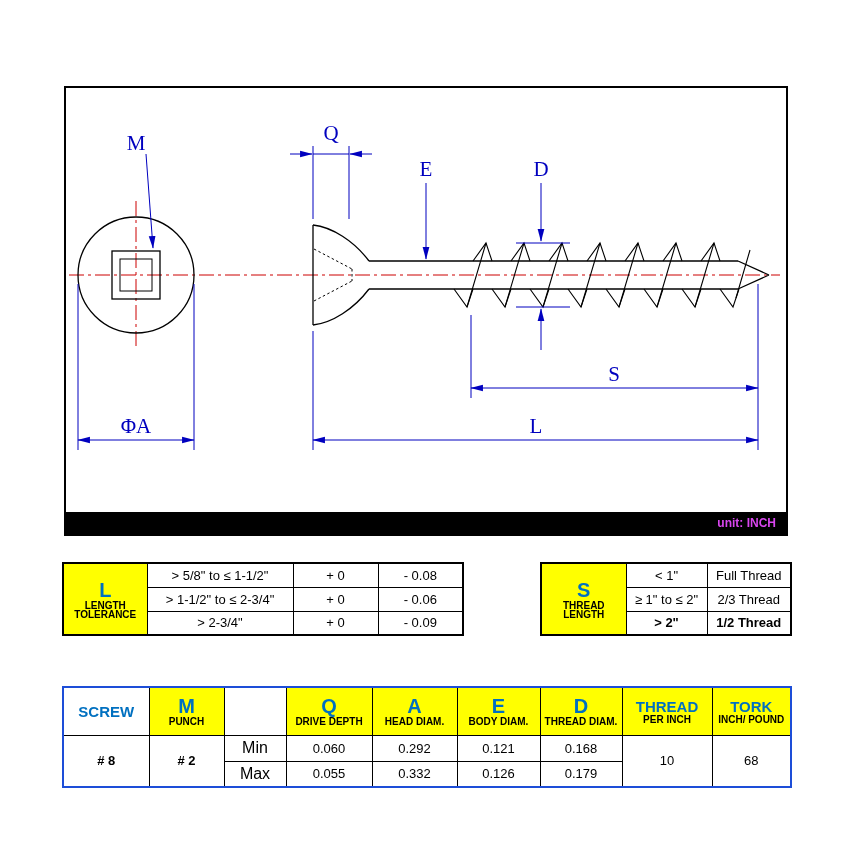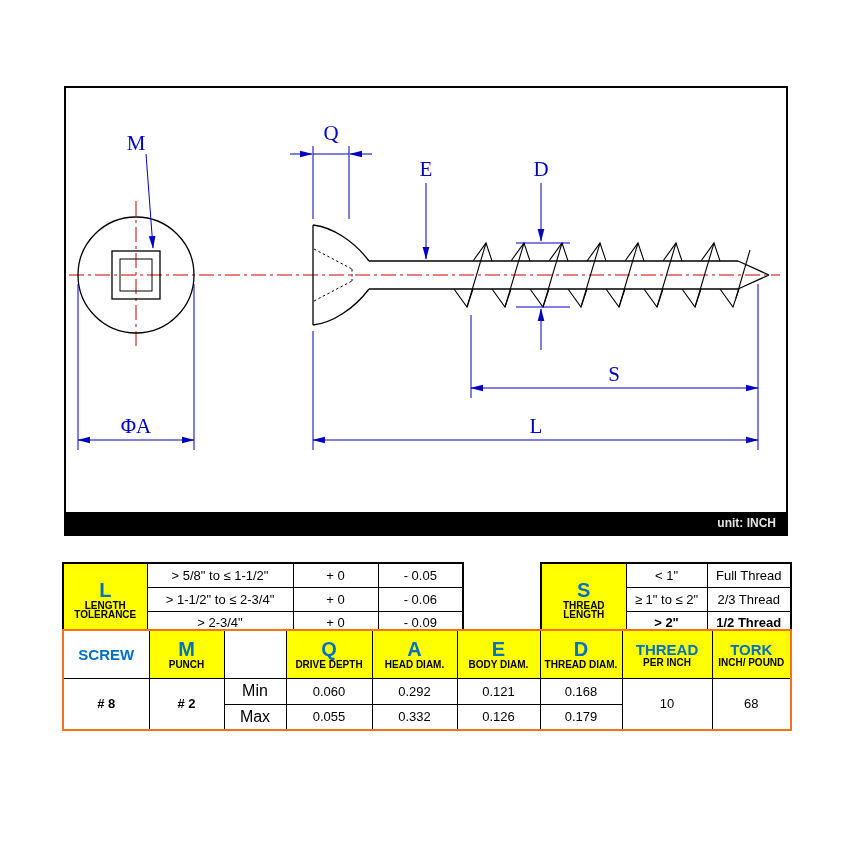--- a/index.html
+++ b/index.html
@@ -7,33 +7,33 @@
   .page { position:relative; width:850px; height:850px; background:#fff; overflow:hidden; }
 
   
   .frame {
     position:absolute; left:64px; top:86px; width:724px; height:450px;
     border:2px solid #000; background:#fff;
   }
   .frame svg { position:absolute; left:0; top:0; display:block; }
   .unitbar {
     position:absolute; left:0; bottom:0; width:100%; height:22px; background:#000;
-    color:#e5e5e5; font-size:12px; font-weight:bold;
+    color:#d946ef; font-size:12px; font-weight:bold;
     display:flex; align-items:center; justify-content:flex-end; padding-right:10px;margin-top:16px;
   }
 
   
   table { border-collapse:collapse; table-layout:fixed; background:#fff; }
   td {
     border:1.5px solid #000; text-align:center; vertical-align:middle;
     font-size:13px; color:#000; padding:0; overflow:hidden; white-space:nowrap;
   }
   .tol-table  { position:absolute; left:62px;  top:562px; width:400px; border:2px solid #000; }
   .thr-table  { position:absolute; left:540px; top:562px; width:250px; border:2px solid #000; }
-  .spec-table { position:absolute; left:62px;  top:629px; width:728px; border:2px solid #f97316; }
+  .spec-table { position:absolute; left:62px;  top:686px; width:728px; border:2px solid #1d4ed8; }
   .tol-table tr, .thr-table tr { height:24px; }
   .spec-table tr.hdr { height:48px; }
   .spec-table tr.data { height:26px; }
 
   td.yellow { background:#ffff00; }
   .head-stack { display:flex; flex-direction:column; align-items:center; justify-content:center; line-height:1; }
   .big-letter  { font-size:20px; font-weight:bold; color:#0070c0; line-height:21px; }
   .word-letter { font-size:15px; font-weight:bold; color:#0070c0; line-height:17px; }
   .small-label { font-size:10px;  font-weight:bold; color:#000; line-height:9px; }
   .screw-label { font-size:15px; font-weight:bold; color:#0070c0; }
@@ -140,21 +140,21 @@
         <tr>
       <td class="yellow" rowspan="3">
         <div class="head-stack">
           <div class="big-letter">L</div>
           <div class="small-label">LENGTH</div>
           <div class="small-label">TOLERANCE</div>
         </div>
       </td>
       <td>&gt; 5/8" to ≤ 1-1/2"</td>
       <td>+ 0</td>
-      <td>- 0.05</td>
+      <td>- 0.08</td>
     </tr>
     <tr>
       <td>&gt; 1-1/2" to ≤ 2-3/4"</td>
       <td>+ 0</td>
       <td>- 0.06</td>
     </tr>
     <tr>
       <td>&gt; 2-3/4"</td>
       <td>+ 0</td>
       <td>- 0.09</td>

